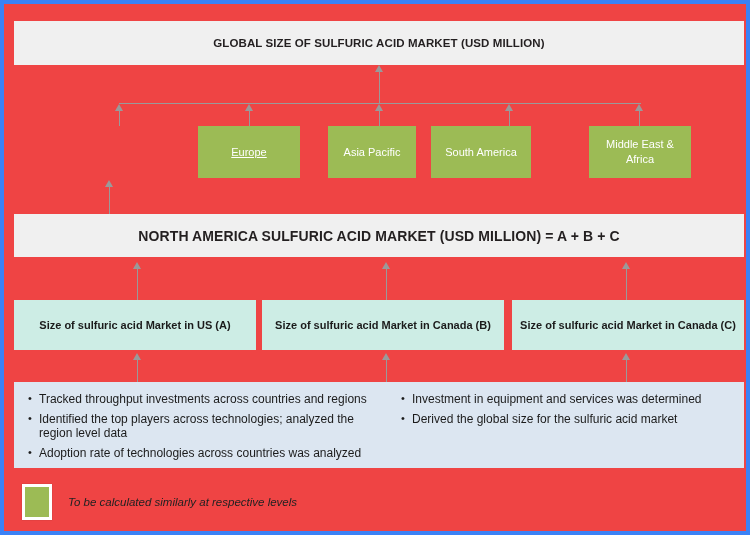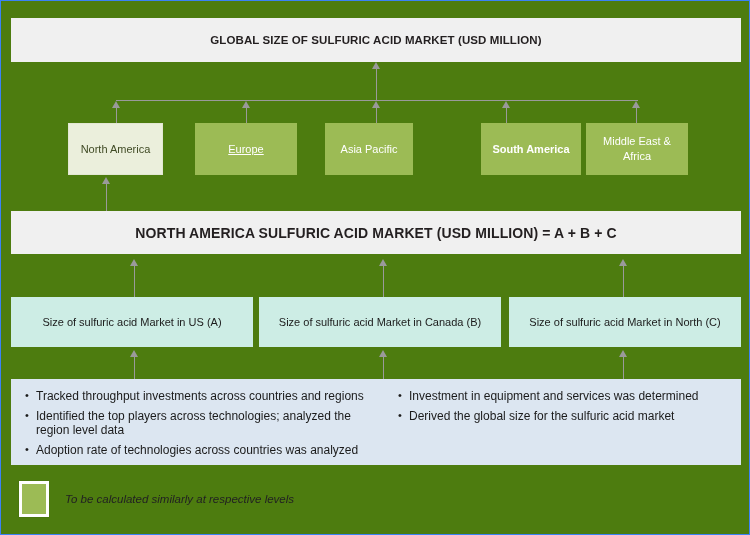--- a/index.html
+++ b/index.html
@@ -7,22 +7,22 @@
     padding: 0;
     background: #ffffff;
   }
   body {
     font-family: "Liberation Sans", sans-serif;
   }
   #page {
     position: relative;
     width: 750px;
     height: 535px;
-    background: #4d7c0f;
-    border: 1px solid #3b82f6;
+    background: #ef4444;
+    border: 4px solid #3b82f6;
     box-sizing: border-box;
     overflow: hidden;
   }
 
   
   .abs { position: absolute; box-sizing: border-box; }
 
   
   .banner {
     background: #f0f0f0;
@@ -60,21 +60,21 @@
 
   
   .country-box {
     background: #cdede5;
     color: #1b1b1b;
     display: flex;
     align-items: center;
     justify-content: center;
     text-align: center;
     font-size: 11px;
-    font-weight: normal;
+    font-weight: bold;
     height: 50px;
     padding: 2px 6px;
   }
 
   
   .vline {
     background: #9a9a9a;
     width: 1px;
   }
   .hline {
@@ -157,27 +157,26 @@
   <div class="abs arrow-up" style="left:371px; top:100px;"></div>
   <div class="abs arrow-up" style="left:501px; top:100px;"></div>
   <div class="abs arrow-up" style="left:631px; top:100px;"></div>
 
   <div class="abs vline" style="left:114.5px; top:107px; height:15px;"></div>
   <div class="abs vline" style="left:244.5px; top:107px; height:15px;"></div>
   <div class="abs vline" style="left:374.5px; top:107px; height:15px;"></div>
   <div class="abs vline" style="left:504.5px; top:107px; height:15px;"></div>
   <div class="abs vline" style="left:634.5px; top:107px; height:15px;"></div>
 
-  <div class="abs region-box region-pale" style="left:67px; top:122px; width:95px;">North America</div>
 
   <div class="abs region-box region-green" style="left:194px; top:122px; width:102px;text-decoration:underline;">Europe</div>
 
   <div class="abs region-box region-green" style="left:324px; top:122px; width:88px;">Asia Pacific</div>
 
-  <div class="abs region-box region-green" style="left:480px; top:122px; width:100px;font-weight:bold;">South America</div>
+  <div class="abs region-box region-green" style="left:427px; top:122px; width:100px;">South America</div>
 
   <div class="abs region-box region-green" style="left:585px; top:122px; width:102px;">Middle East &amp; Africa</div>
 
   <div class="abs arrow-up" style="left:101px; top:176px;"></div>
   <div class="abs vline" style="left:104.5px; top:183px; height:27px;"></div>
 
   <div id="banner-na" class="abs banner">NORTH AMERICA SULFURIC ACID MARKET (USD MILLION) = A + B + C</div>
 
   <div class="abs arrow-up" style="left:129px; top:258px;"></div>
   <div class="abs vline" style="left:132.5px; top:265px; height:31px;"></div>
@@ -185,21 +184,21 @@
   <div class="abs arrow-up" style="left:378px; top:258px;"></div>
   <div class="abs vline" style="left:381.5px; top:265px; height:31px;"></div>
 
   <div class="abs arrow-up" style="left:618px; top:258px;"></div>
   <div class="abs vline" style="left:621.5px; top:265px; height:31px;"></div>
 
   <div class="abs country-box" style="left:10px; top:296px; width:242px;">Size of sulfuric acid Market in US (A)</div>
 
   <div class="abs country-box" style="left:258px; top:296px; width:242px;text-align:right;">Size of sulfuric acid Market in Canada (B)</div>
 
-  <div class="abs country-box" style="left:508px; top:296px; width:232px;">Size of sulfuric acid Market in North (C)</div>
+  <div class="abs country-box" style="left:508px; top:296px; width:232px;">Size of sulfuric acid Market in Canada (C)</div>
 
   <div class="abs arrow-up" style="left:129px; top:349px;"></div>
   <div class="abs vline" style="left:132.5px; top:356px; height:22px;"></div>
 
   <div class="abs arrow-up" style="left:378px; top:349px;"></div>
   <div class="abs vline" style="left:381.5px; top:356px; height:22px;"></div>
 
   <div class="abs arrow-up" style="left:618px; top:349px;"></div>
   <div class="abs vline" style="left:621.5px; top:356px; height:22px;"></div>
 

